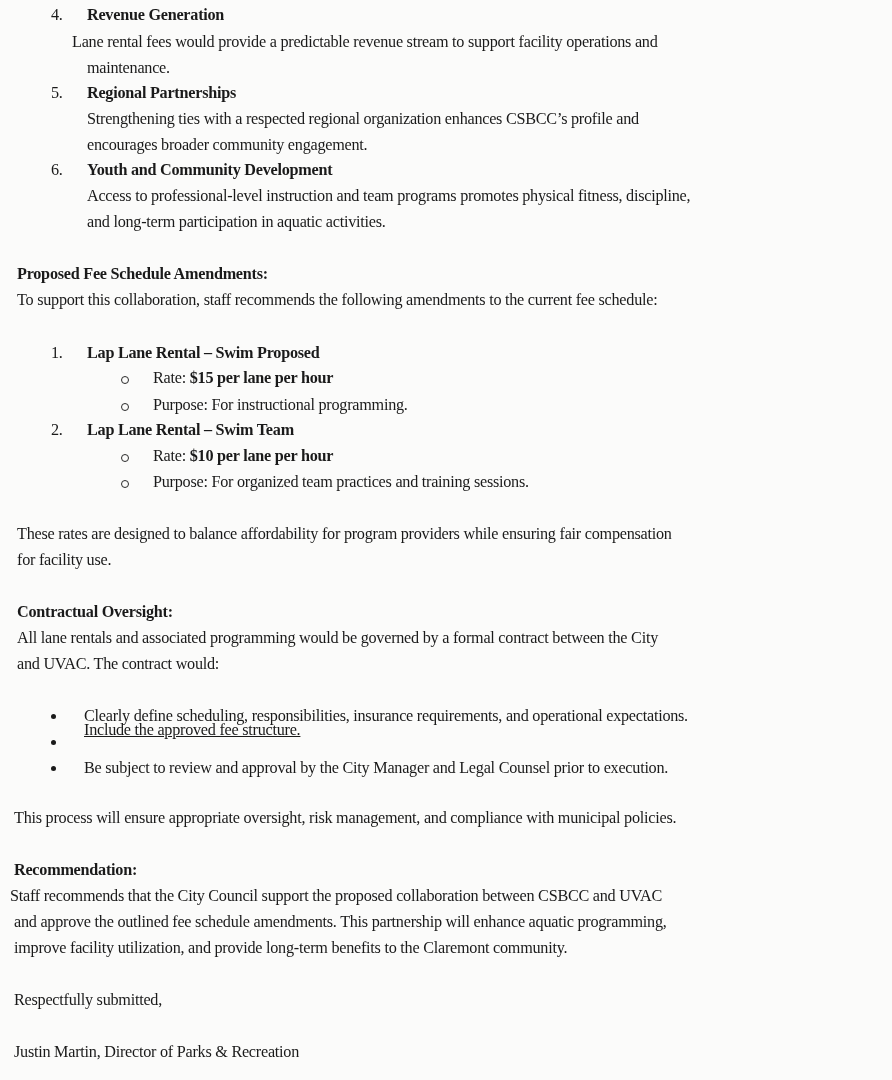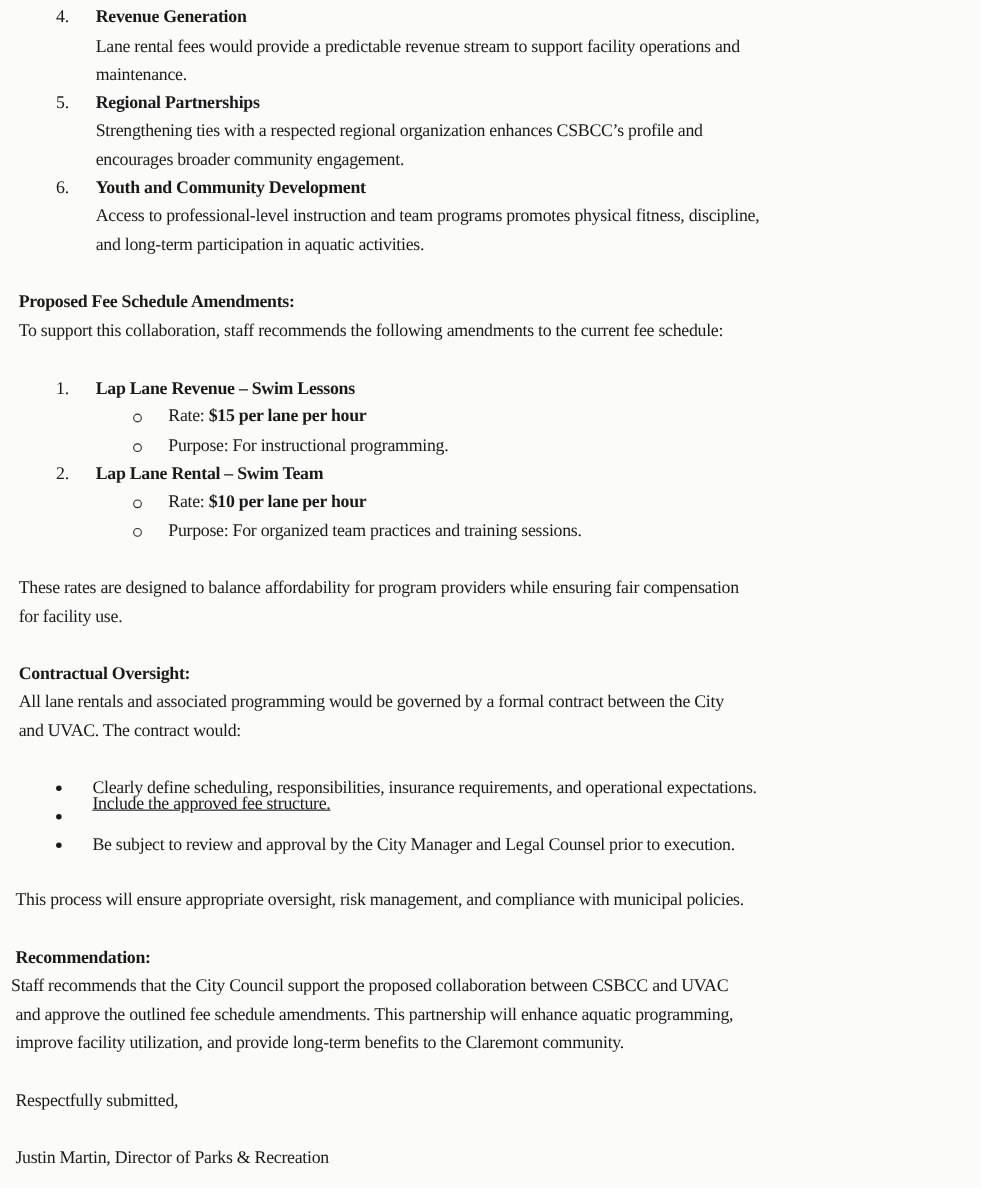--- a/index.html
+++ b/index.html
@@ -44,21 +44,21 @@
     }
   </style>
 </head>
 <body>
 
 <div class="page">
 
   <div>
     <span class="num" style="left:51px; top:4px;">4.</span>
     <span class="line bold" style="left:87px; top:4px;">Revenue Generation</span>
-    <span class="line" style="left:87px; top:31px;">Lane rental fees would provide a predictable revenue stream to support facility operations and</span>
+    <span class="line" style="left:72px; top:31px;">Lane rental fees would provide a predictable revenue stream to support facility operations and</span>
     <span class="line" style="left:87px; top:57px;">maintenance.</span>
   </div>
 
   <div>
     <span class="num" style="left:51px; top:82px;">5.</span>
     <span class="line bold" style="left:87px; top:82px;">Regional Partnerships</span>
     <span class="line" style="left:87px; top:108px;">Strengthening ties with a respected regional organization enhances CSBCC’s profile and</span>
     <span class="line" style="left:87px; top:134px;">encourages broader community engagement.</span>
   </div>
 
@@ -67,21 +67,21 @@
     <span class="line bold" style="left:87px; top:159px;">Youth and Community Development</span>
     <span class="line" style="left:87px; top:185px;">Access to professional-level instruction and team programs promotes physical fitness, discipline,</span>
     <span class="line" style="left:87px; top:211px;">and long-term participation in aquatic activities.</span>
   </div>
 
   <div>
     <span class="line bold" style="left:17px; top:263px;">Proposed Fee Schedule Amendments:</span>
     <span class="line" style="left:17px; top:289px;">To support this collaboration, staff recommends the following amendments to the current fee schedule:</span>
 
     <span class="num" style="left:51px; top:342px;">1.</span>
-    <span class="line bold" style="left:87px; top:342px;">Lap Lane Revenue – Swim Lessons</span>
+    <span class="line bold" style="left:87px; top:342px;">Lap Lane Rental – Swim Proposed</span>
     <span class="circ" style="left:121px; top:376px;"></span>
     <span class="line" style="left:153px; top:367px;"><span>Rate: </span><span class="bold">$15 per lane per hour</span></span>
     <span class="circ" style="left:121px; top:403px;"></span>
     <span class="line" style="left:153px; top:394px;">Purpose: For instructional programming.</span>
 
     <span class="num" style="left:51px; top:419px;">2.</span>
     <span class="line bold" style="left:87px; top:419px;">Lap Lane Rental – Swim Team</span>
     <span class="circ" style="left:121px; top:454px;"></span>
     <span class="line" style="left:153px; top:445px;"><span>Rate: </span><span class="bold">$10 per lane per hour</span></span>
     <span class="circ" style="left:121px; top:480px;"></span>

